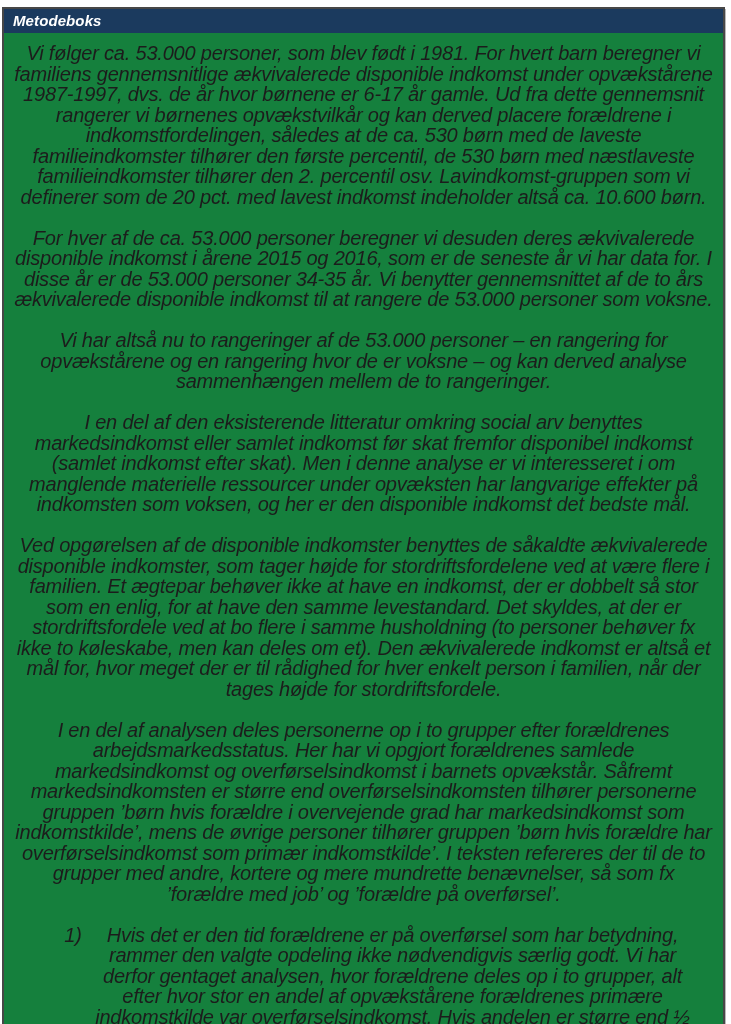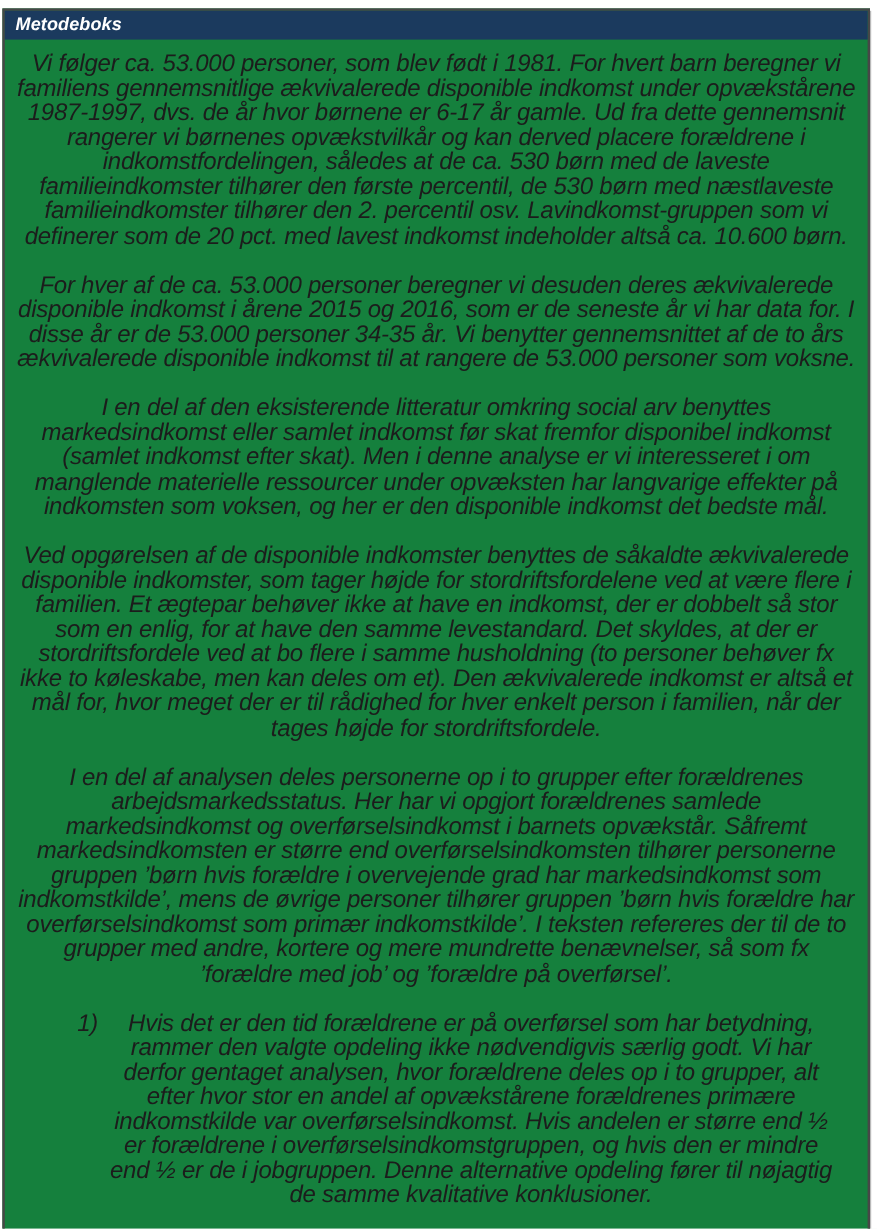--- a/index.html
+++ b/index.html
@@ -66,20 +66,21 @@
 <body>
 
 <div class="page">
   <section class="methodbox">
     <header class="methodbox-header">
       <span>Metodeboks</span>
     </header>
     <div class="methodbox-body">
       <p>Vi følger ca. 53.000 personer, som blev født i 1981. For hvert barn beregner vi familiens gennemsnitlige ækvivalerede disponible indkomst under opvækstårene 1987-1997, dvs. de år hvor børnene er 6-17 år gamle. Ud fra dette gennemsnit rangerer vi børnenes opvækstvilkår og kan derved placere forældrene i indkomstfordelingen, således at de ca. 530 børn med de laveste familieindkomster tilhører den første percentil, de 530 børn med næstlaveste familieindkomster tilhører den 2. percentil osv. Lavindkomst-gruppen som vi definerer som de 20 pct. med lavest indkomst indeholder altså ca. 10.600 børn.</p>
       <p>For hver af de ca. 53.000 personer beregner vi desuden deres ækvivalerede disponible indkomst i årene 2015 og 2016, som er de seneste år vi har data for. I disse år er de 53.000 personer 34-35 år. Vi benytter gennemsnittet af de to års ækvivalerede disponible indkomst til at rangere de 53.000 personer som voksne.</p>
+      <p>Vi har altså nu to rangeringer af de 53.000 personer – en rangering for opvækstårene og en rangering hvor de er voksne – og kan derved analyse sammenhængen mellem de to rangeringer.</p>
       <p>I en del af den eksisterende litteratur omkring social arv benyttes markedsindkomst eller samlet indkomst før skat fremfor disponibel indkomst (samlet indkomst efter skat). Men i denne analyse er vi interesseret i om manglende materielle ressourcer under opvæksten har langvarige effekter på indkomsten som voksen, og her er den disponible indkomst det bedste mål.</p>
       <p>Ved opgørelsen af de disponible indkomster benyttes de såkaldte ækvivalerede disponible indkomster, som tager højde for stordriftsfordelene ved at være flere i familien. Et ægtepar behøver ikke at have en indkomst, der er dobbelt så stor som en enlig, for at have den samme levestandard. Det skyldes, at der er stordriftsfordele ved at bo flere i samme husholdning (to personer behøver fx ikke to køleskabe, men kan deles om et). Den ækvivalerede indkomst er altså et mål for, hvor meget der er til rådighed for hver enkelt person i familien, når der tages højde for stordriftsfordele.</p>
       <p>I en del af analysen deles personerne op i to grupper efter forældrenes arbejdsmarkedsstatus. Her har vi opgjort forældrenes samlede markedsindkomst og overførselsindkomst i barnets opvækstår. Såfremt markedsindkomsten er større end overførselsindkomsten tilhører personerne gruppen ’børn hvis forældre i overvejende grad har markedsindkomst som indkomstkilde’, mens de øvrige personer tilhører gruppen ’børn hvis forældre har overførselsindkomst som primær indkomstkilde’. I teksten refereres der til de to grupper med andre, kortere og mere mundrette benævnelser, så som fx ’forældre med job’ og ’forældre på overførsel’.</p>
       <div class="numbered-item">
         <span class="marker">1)</span>
         <span class="item-text">Hvis det er den tid forældrene er på overførsel som har betydning, rammer den valgte opdeling ikke nødvendigvis særlig godt. Vi har derfor gentaget analysen, hvor forældrene deles op i to grupper, alt efter hvor stor en andel af opvækstårene forældrenes primære indkomstkilde var overførselsindkomst. Hvis andelen er større end ½ er forældrene i overførselsindkomstgruppen, og hvis den er mindre end ½ er de i jobgruppen. Denne alternative opdeling fører til nøjagtig de samme kvalitative konklusioner.</span>
       </div>
     </div>
   </section>
 </div>

